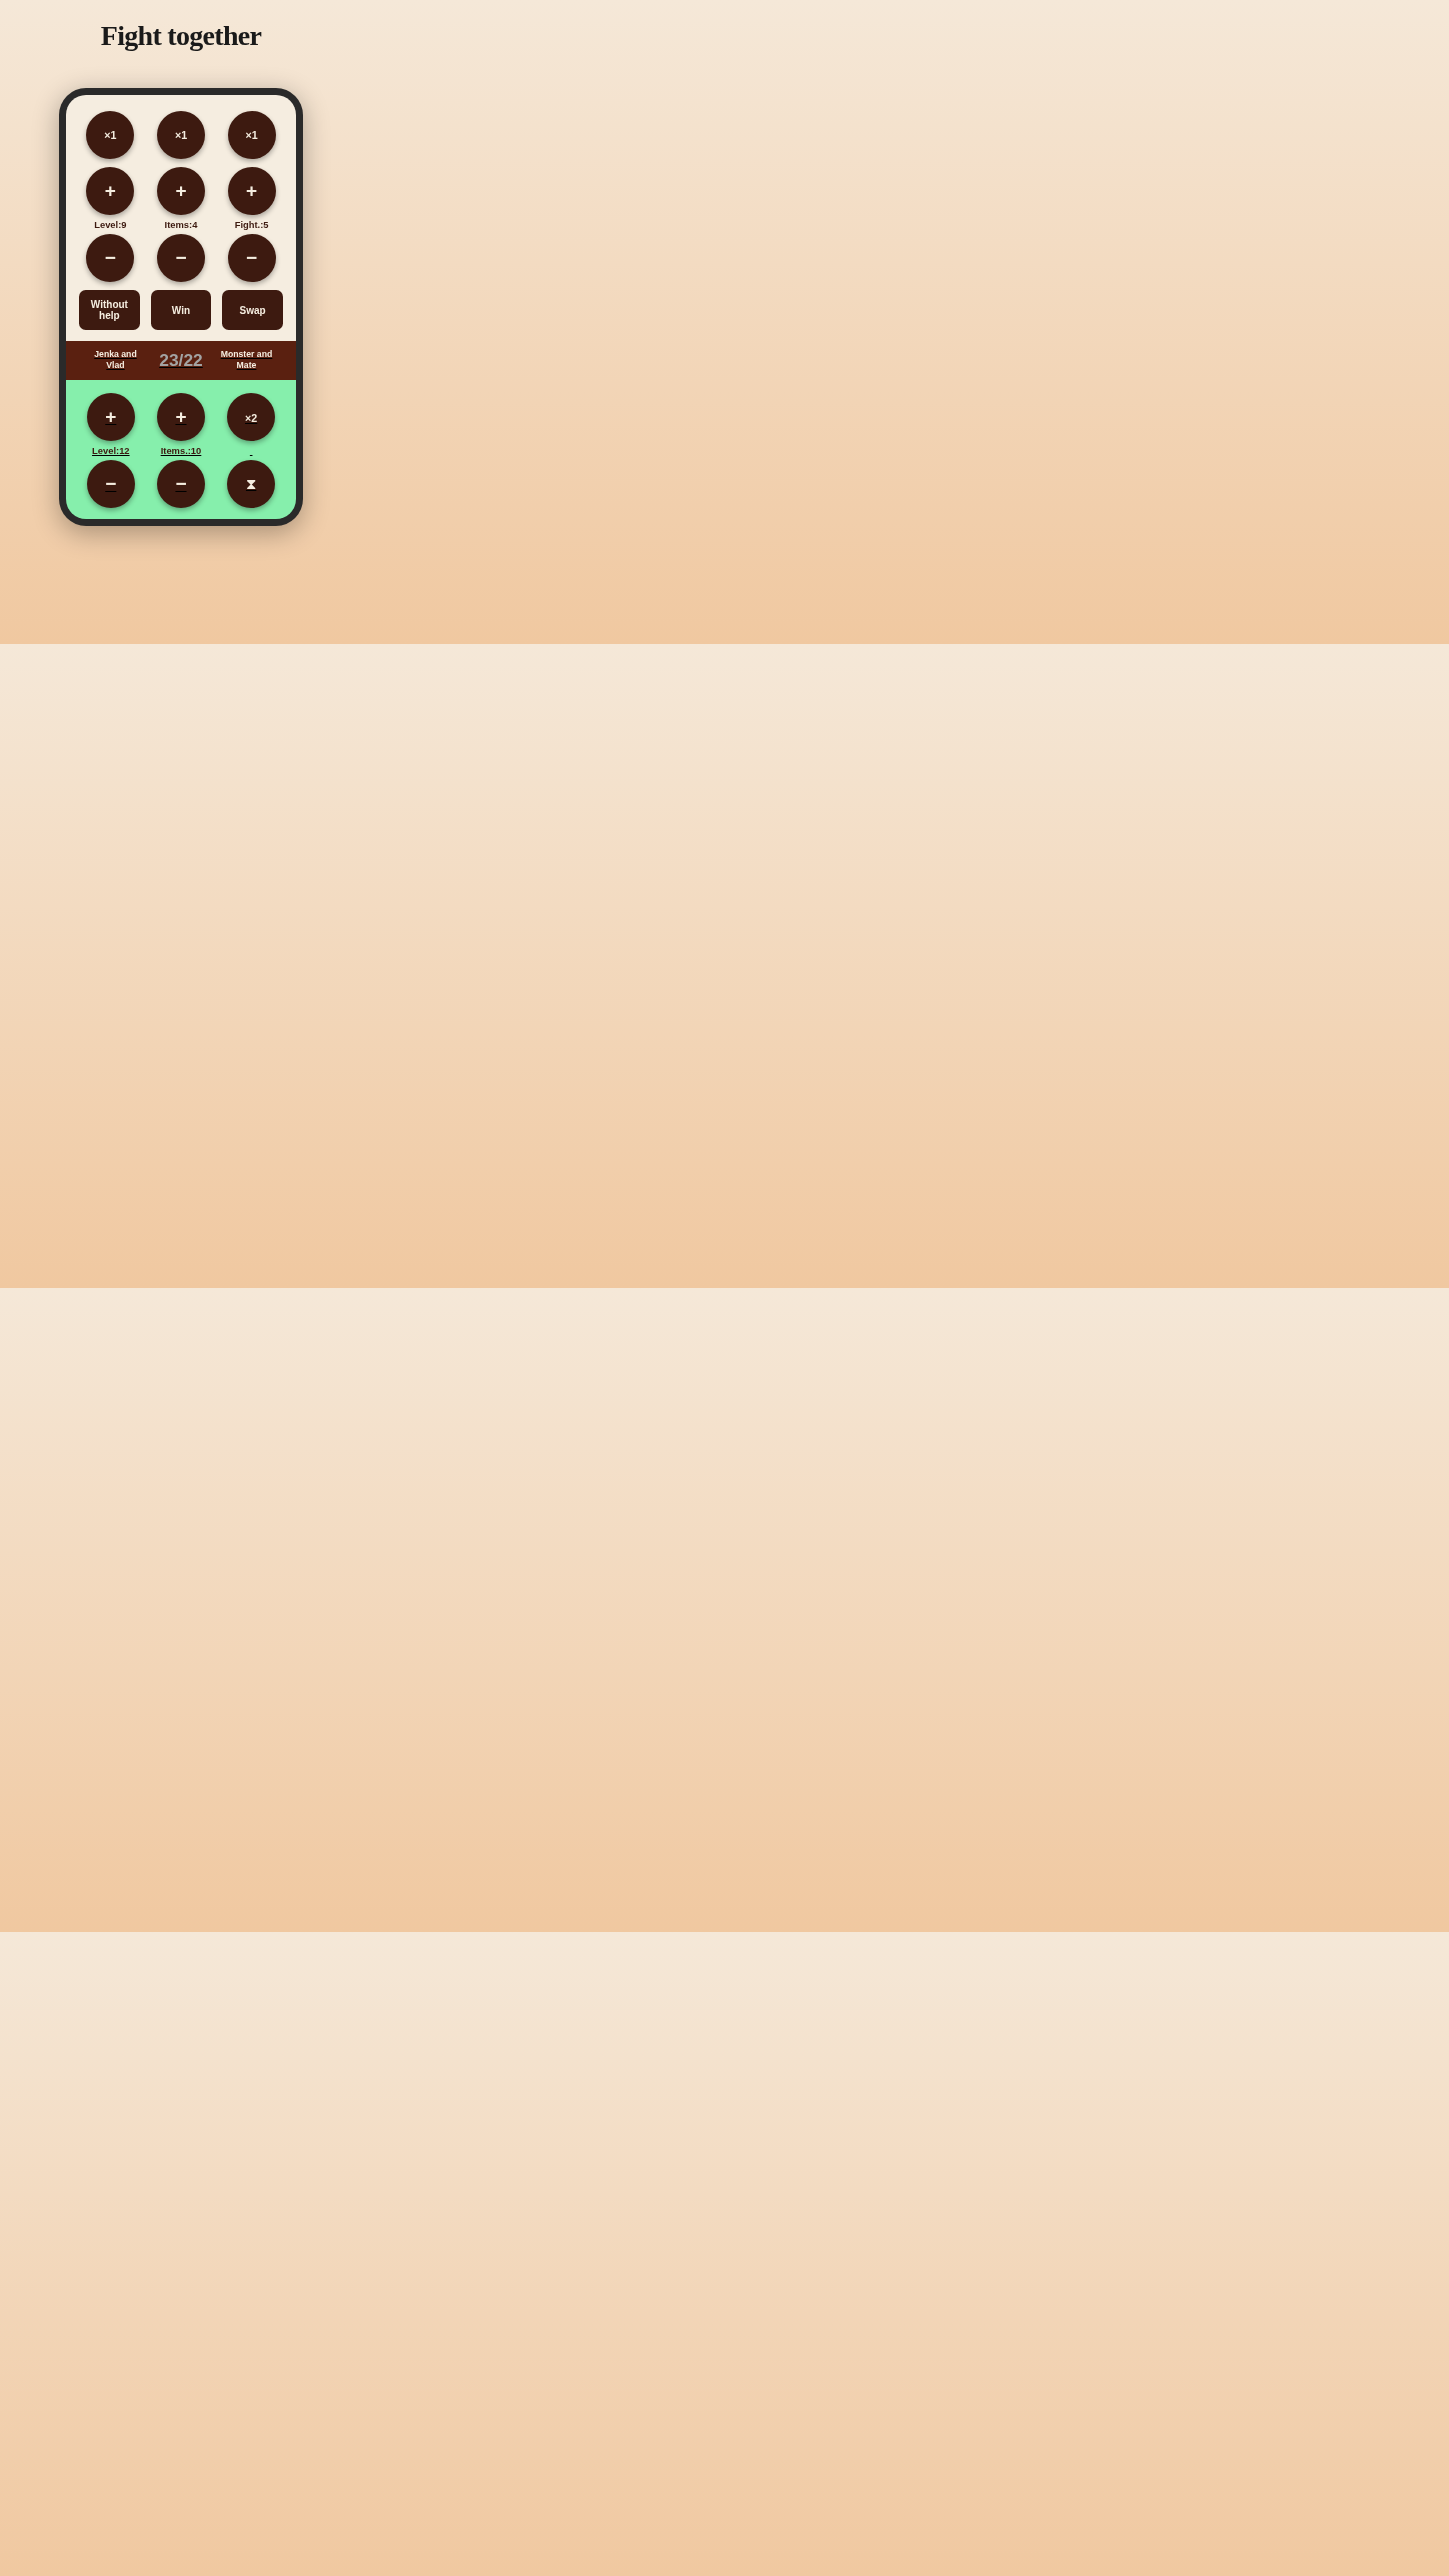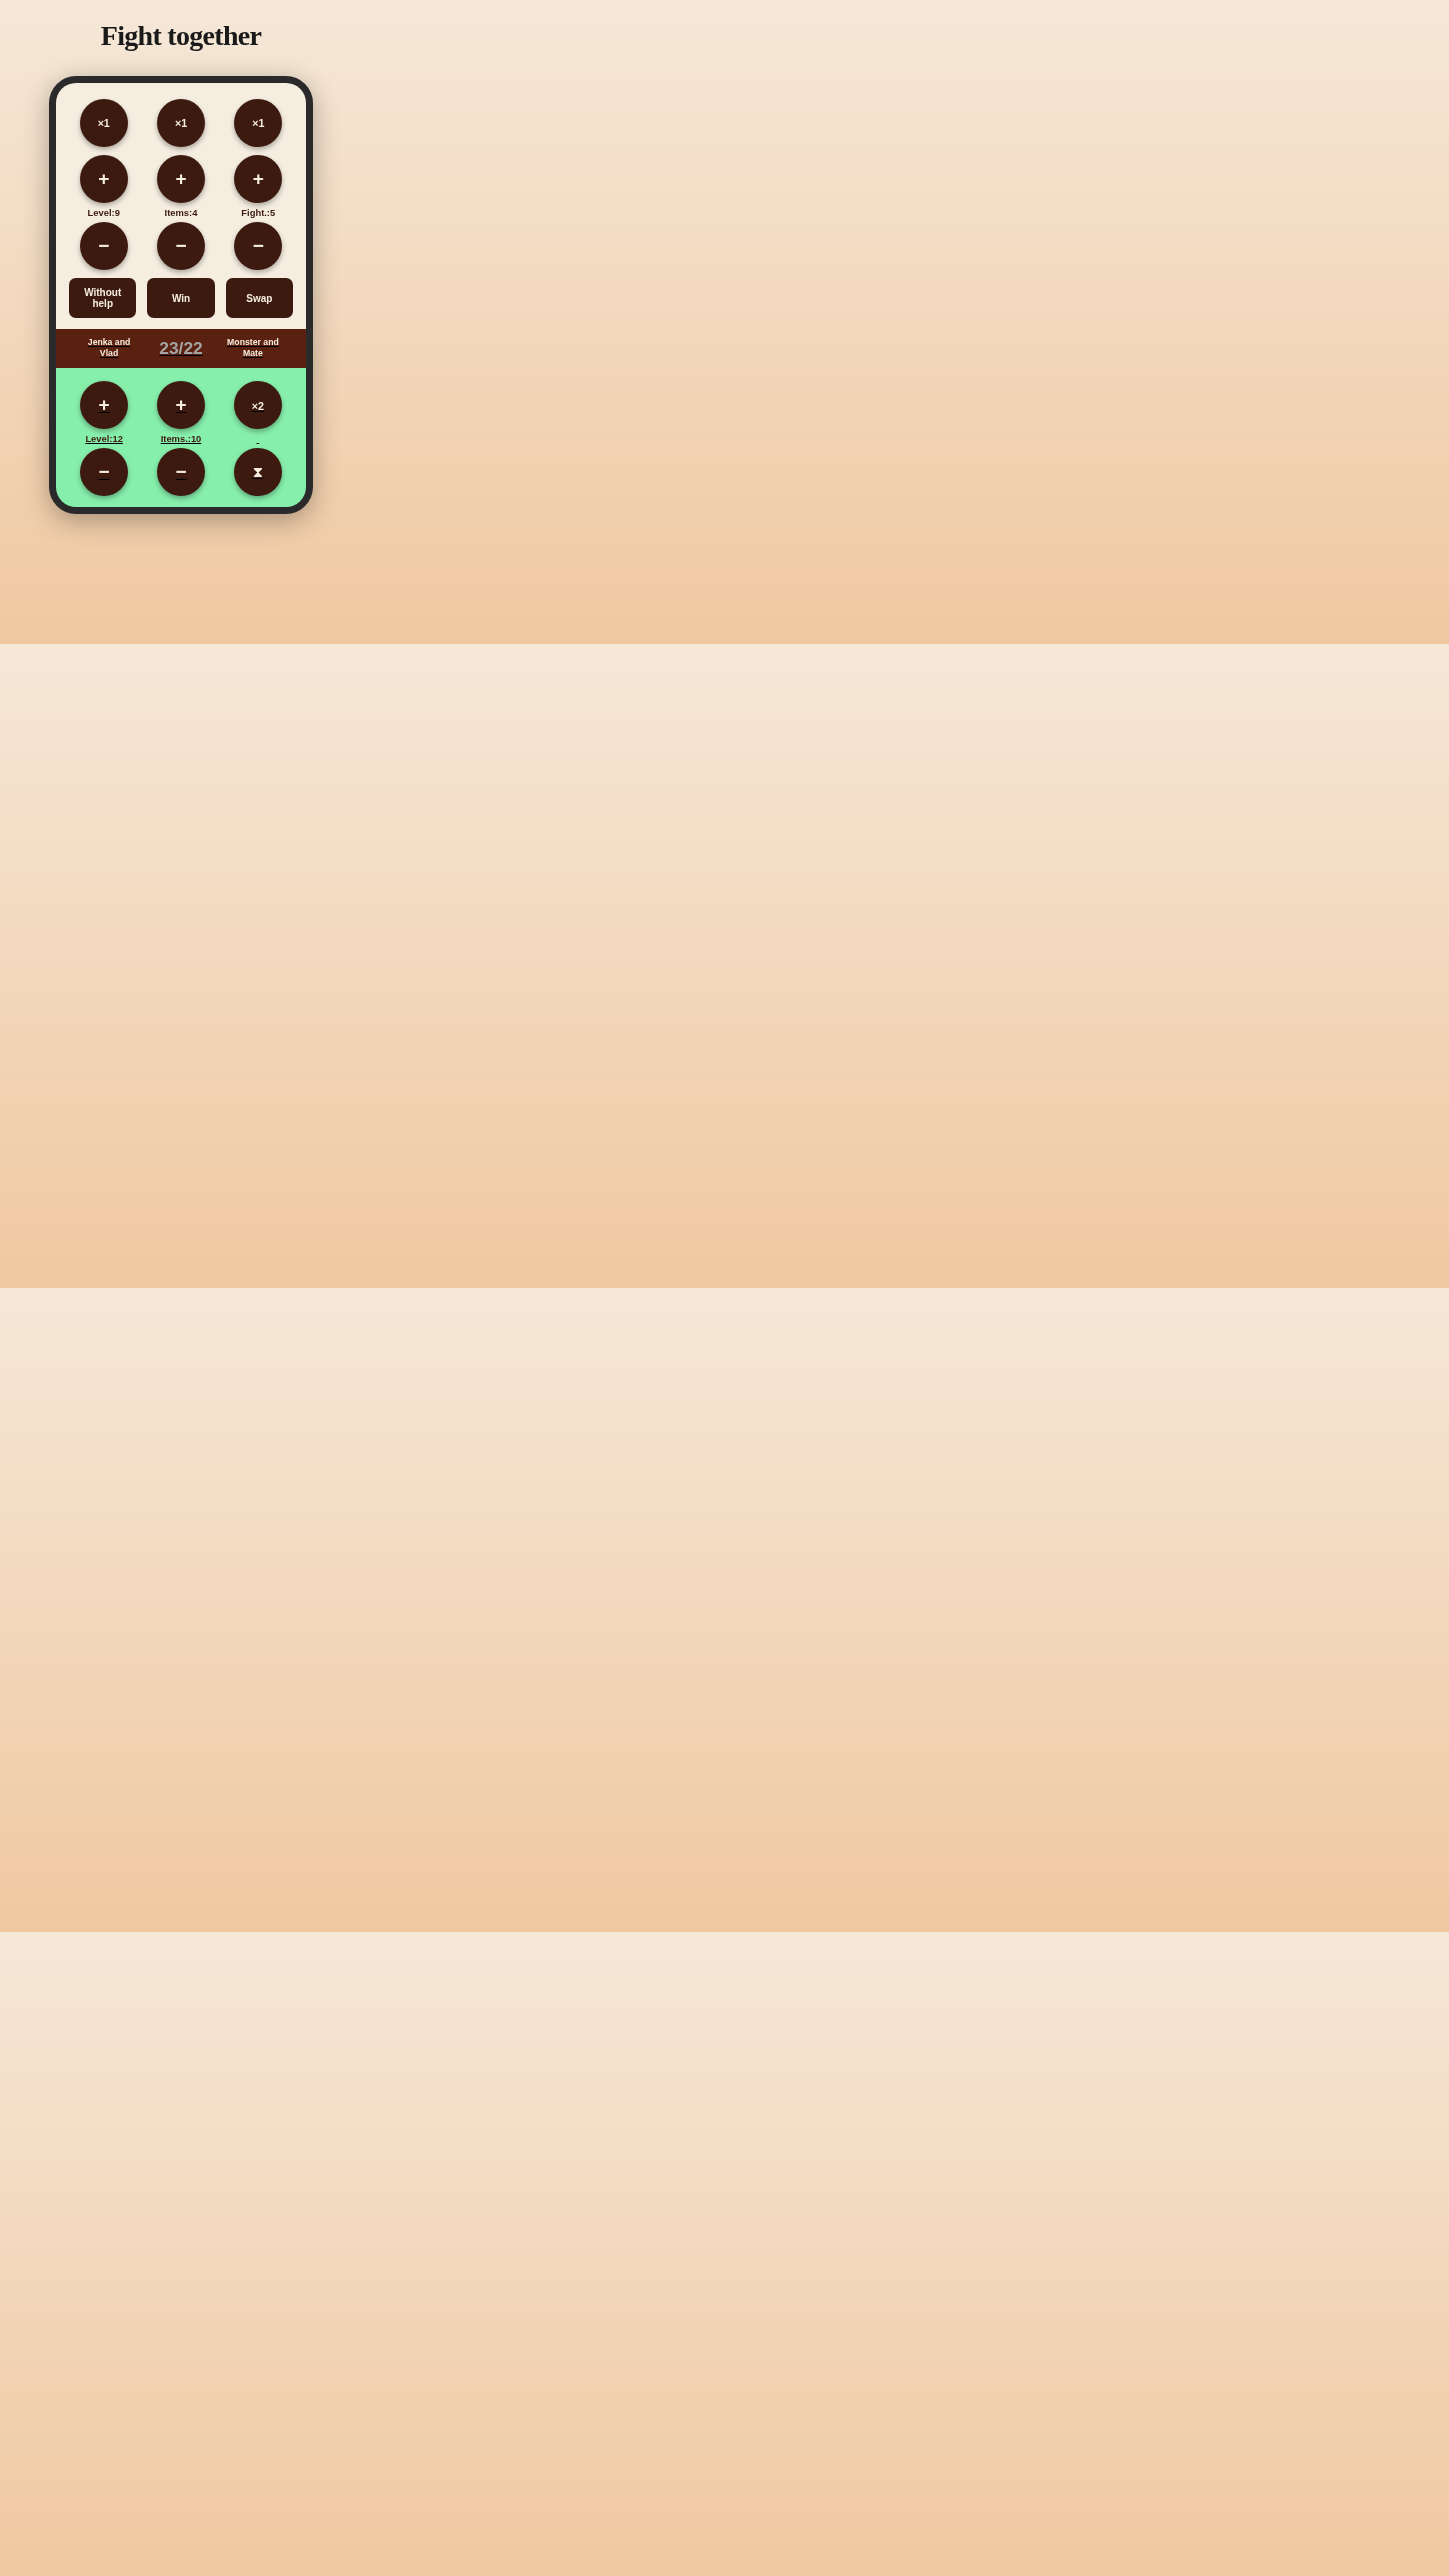--- a/index.html
+++ b/index.html
@@ -13,27 +13,27 @@
       flex-direction: column;
       align-items: center;
       overflow: hidden;
     }
 
     .page-title {
       font-size: 28px;
       font-weight: 900;
       color: #1a1a1a;
       margin-top: 20px;
-      margin-bottom: 24px;
+      margin-bottom: 36px;
       font-family: Georgia, serif;
       letter-spacing: -0.7px;
     }
 
     .phone-container {
-      width: 264px;
+      width: 244px;
       background: #2a2a2a;
       border-radius: 27px;
       padding: 6.7px;
       box-shadow: 0 6.7px 27px rgba(0,0,0,0.3);
     }
 
     .phone-screen {
       border-radius: 20px;
       overflow: hidden;
       display: flex;

